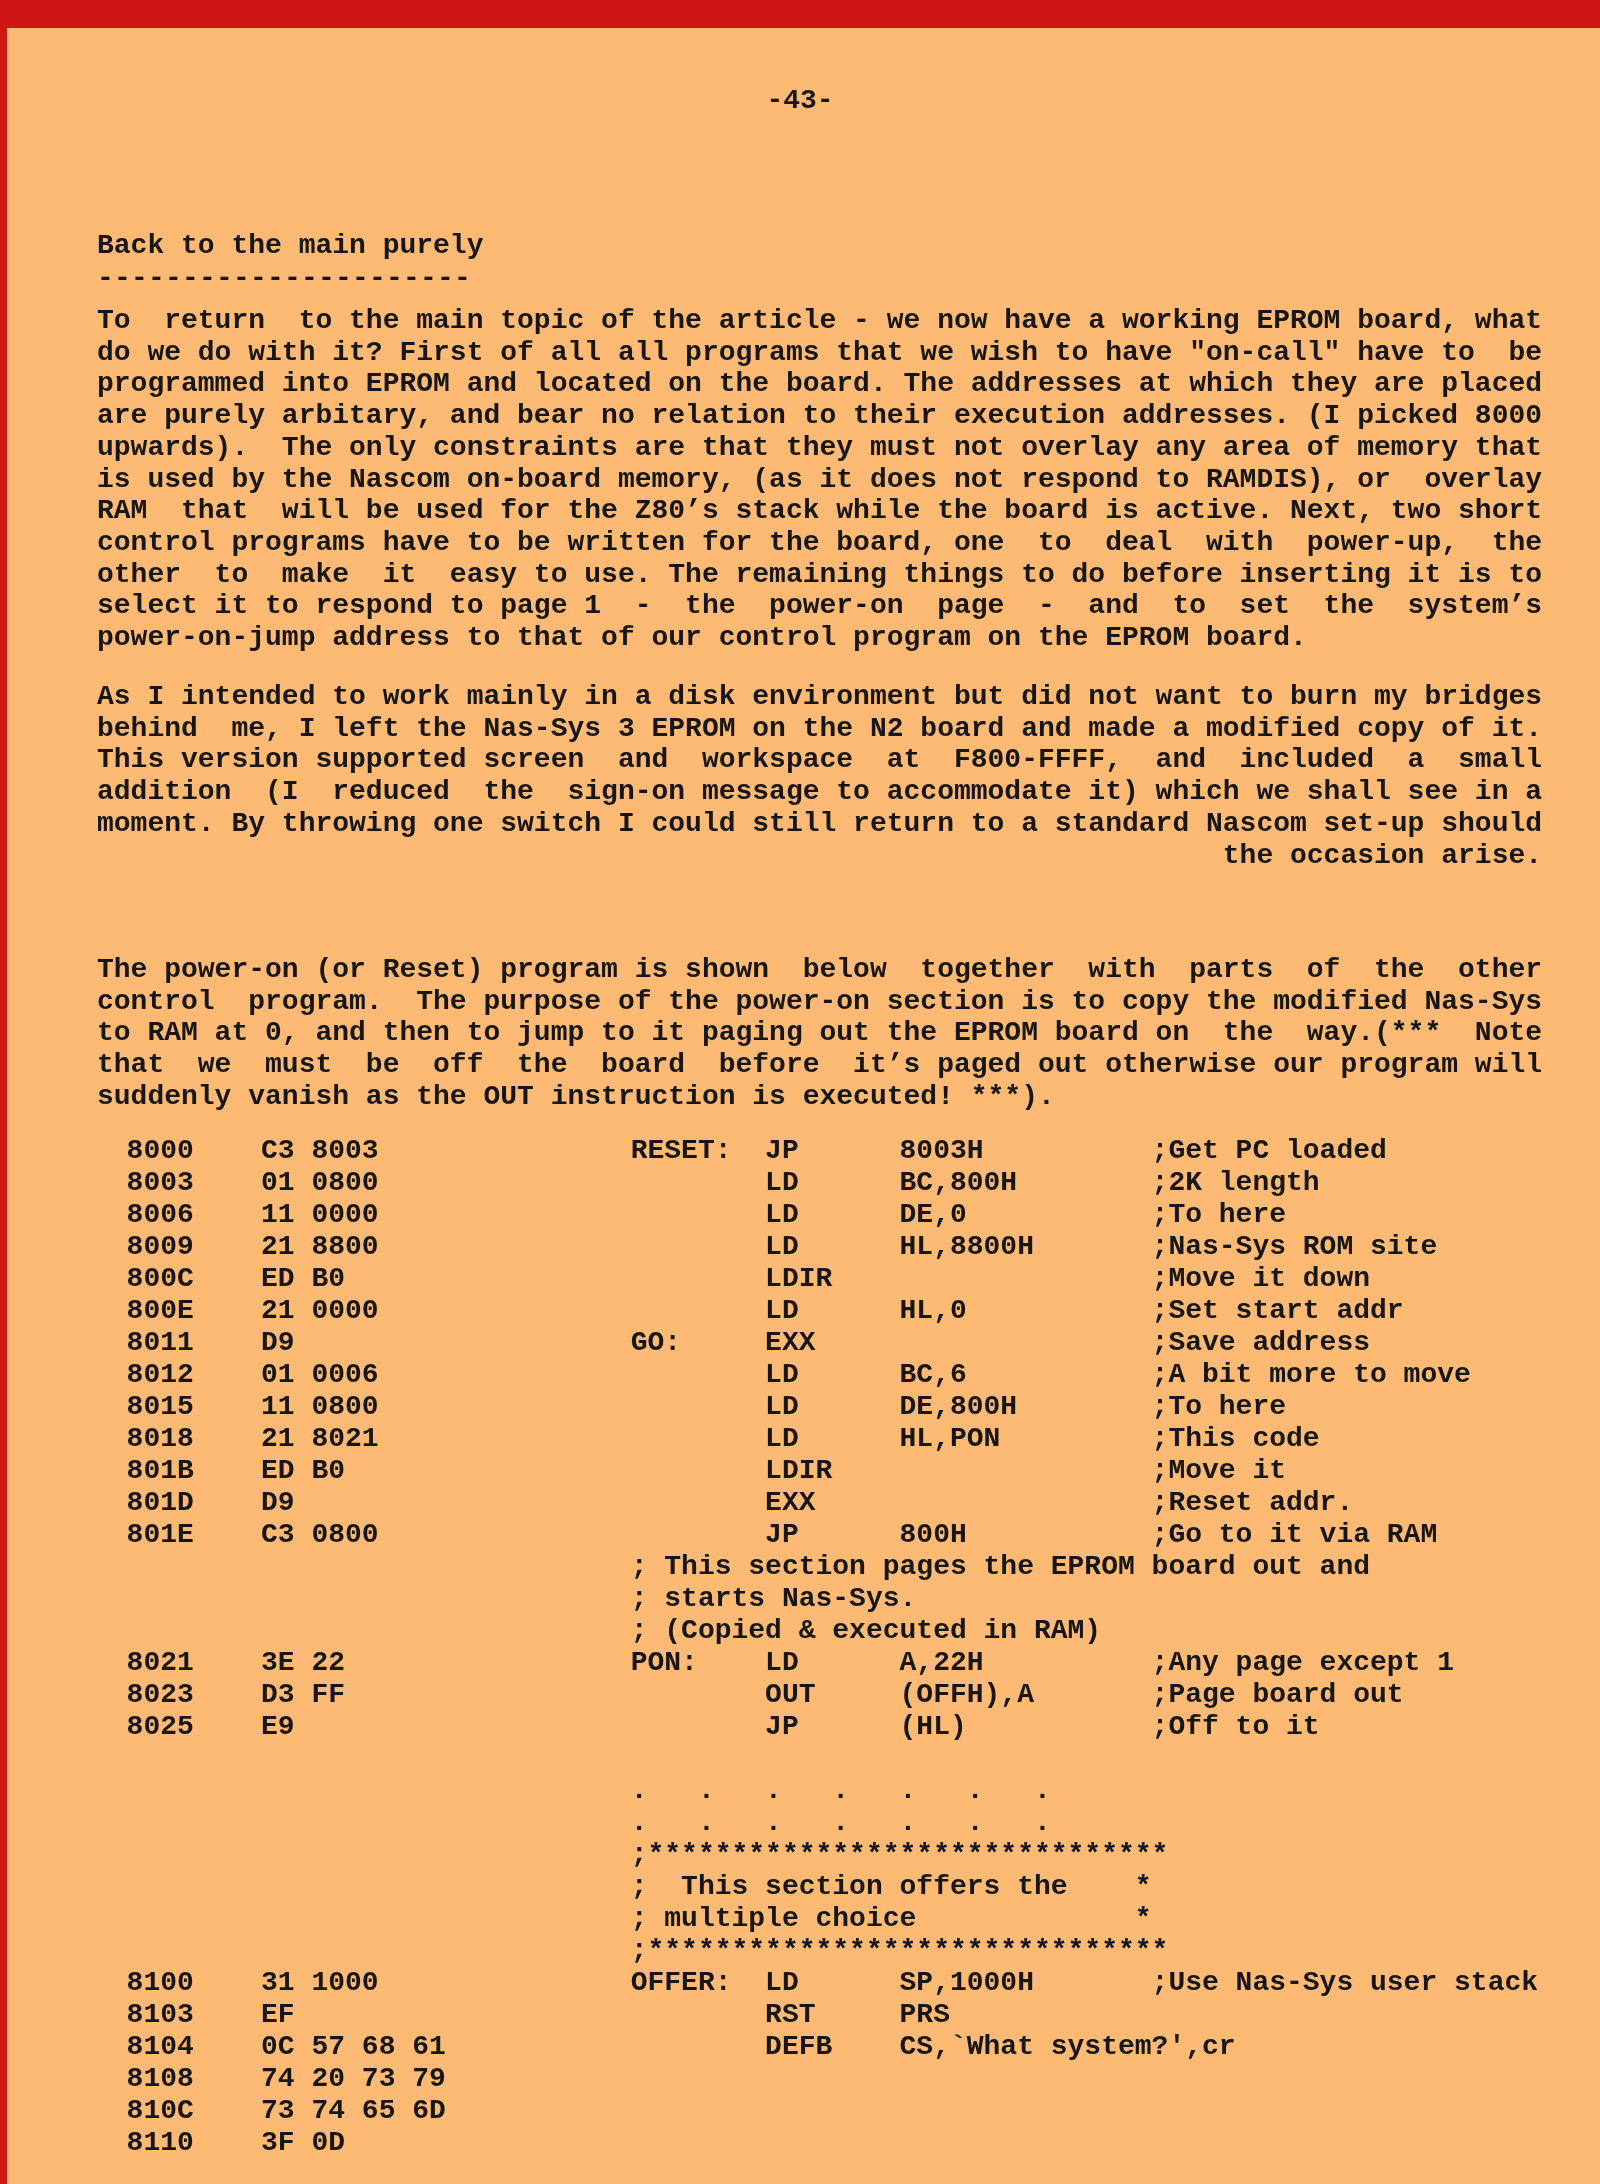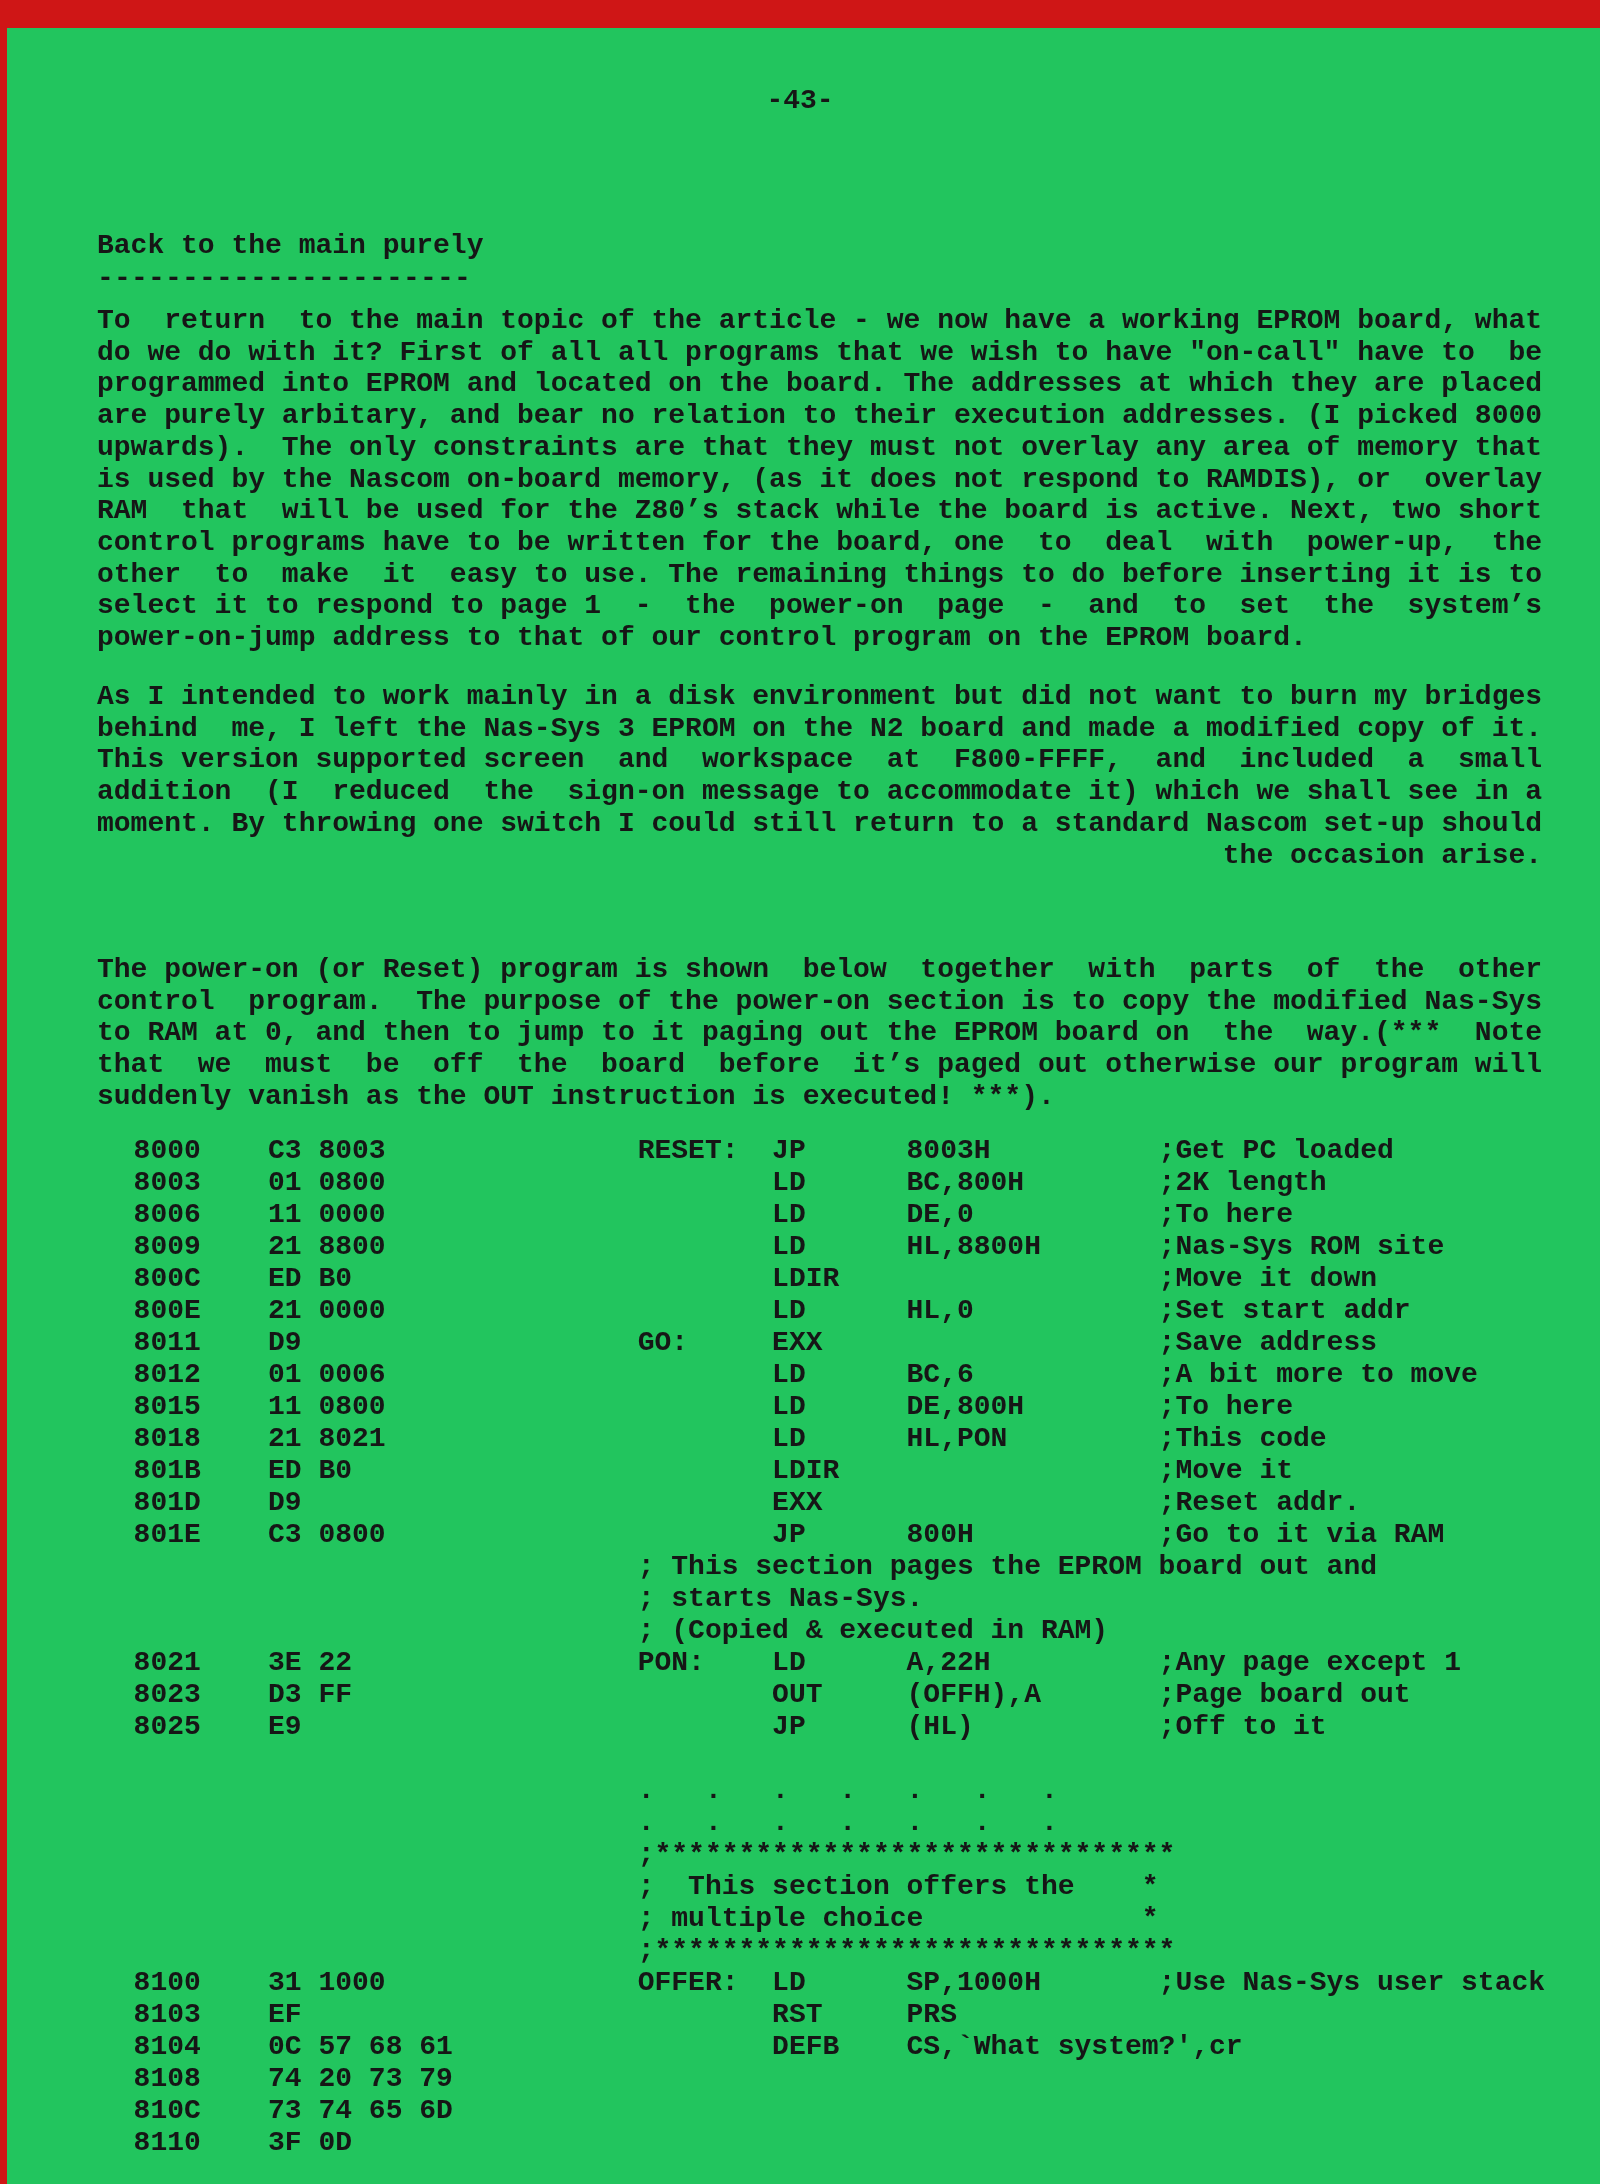--- a/index.html
+++ b/index.html
@@ -1,19 +1,19 @@
 <!DOCTYPE html>
 <html><head>
 <meta charset="utf-8">
 <style>
   html,body{margin:0;padding:0;background:#888;}
   .page{
     position:relative;
     width:1600px;height:2184px;
-    background:#22c55e;
+    background:#fdba74;
     overflow:hidden;
     font-family:"Liberation Mono","DejaVu Sans Mono",monospace;
     font-weight:700;
     color:#161616;
   }
   .page pre{
     margin:0;
     font-family:inherit;
     font-weight:inherit;
     font-size:28px;
@@ -33,21 +33,21 @@
     position:absolute;left:97px;top:230px;line-height:32px;
   }
   .section-underline{
     position:absolute;left:97px;top:263px;line-height:32px;letter-spacing:0.2px;
   }
   .para{position:absolute;left:97px;line-height:31.7px;}
   .para-1{top:305px;}
   .para-2{top:681px;text-align:right;}
   .para-3{top:954px;}
   .code-listing{
-    position:absolute;left:100px;top:1135px;line-height:32px;
+    position:absolute;left:93px;top:1135px;line-height:32px;
   }
 </style>
 </head>
 <body>
 
 <div class="page">
 
   <div class="scan-border-top"></div>
   <div class="scan-border-left"></div>
 

